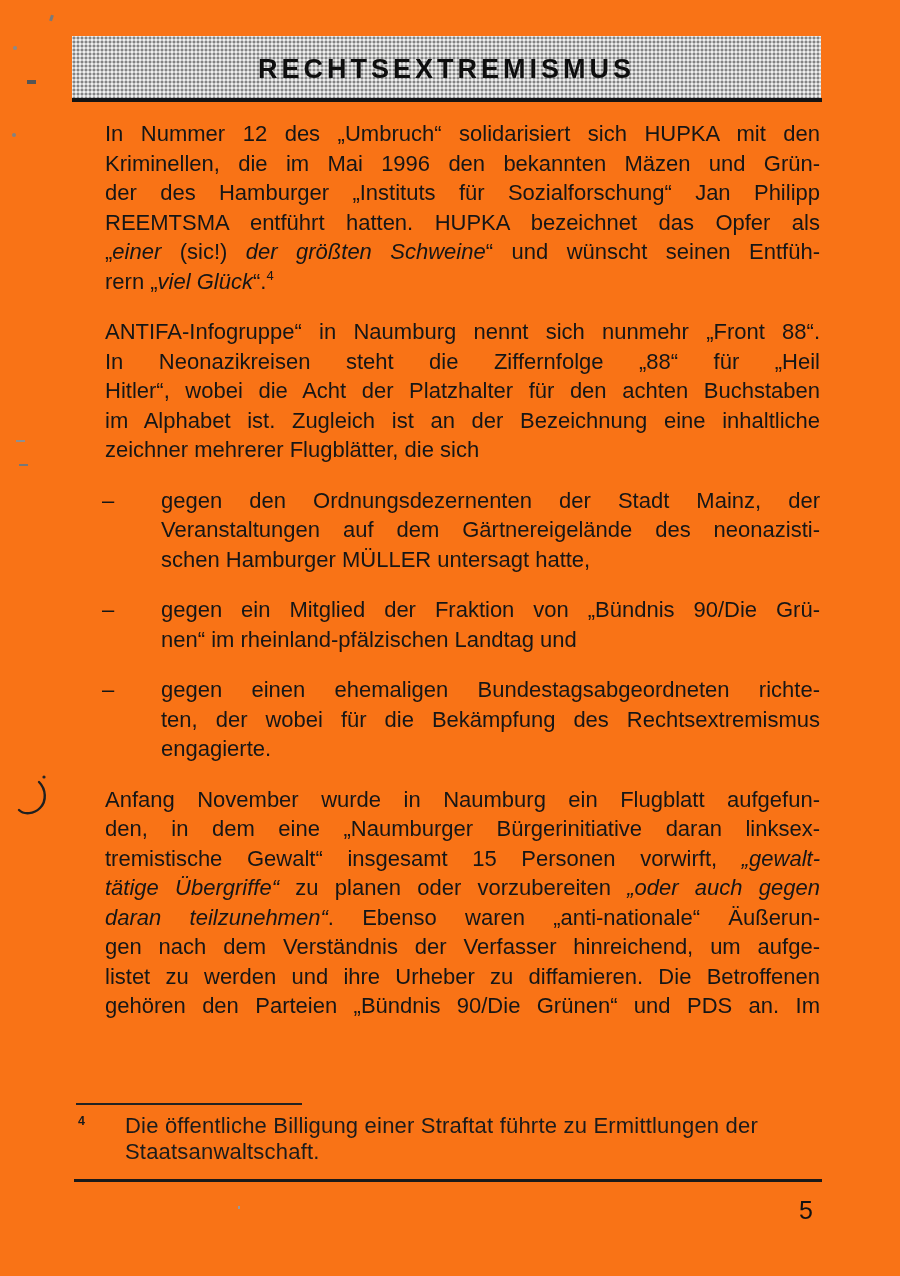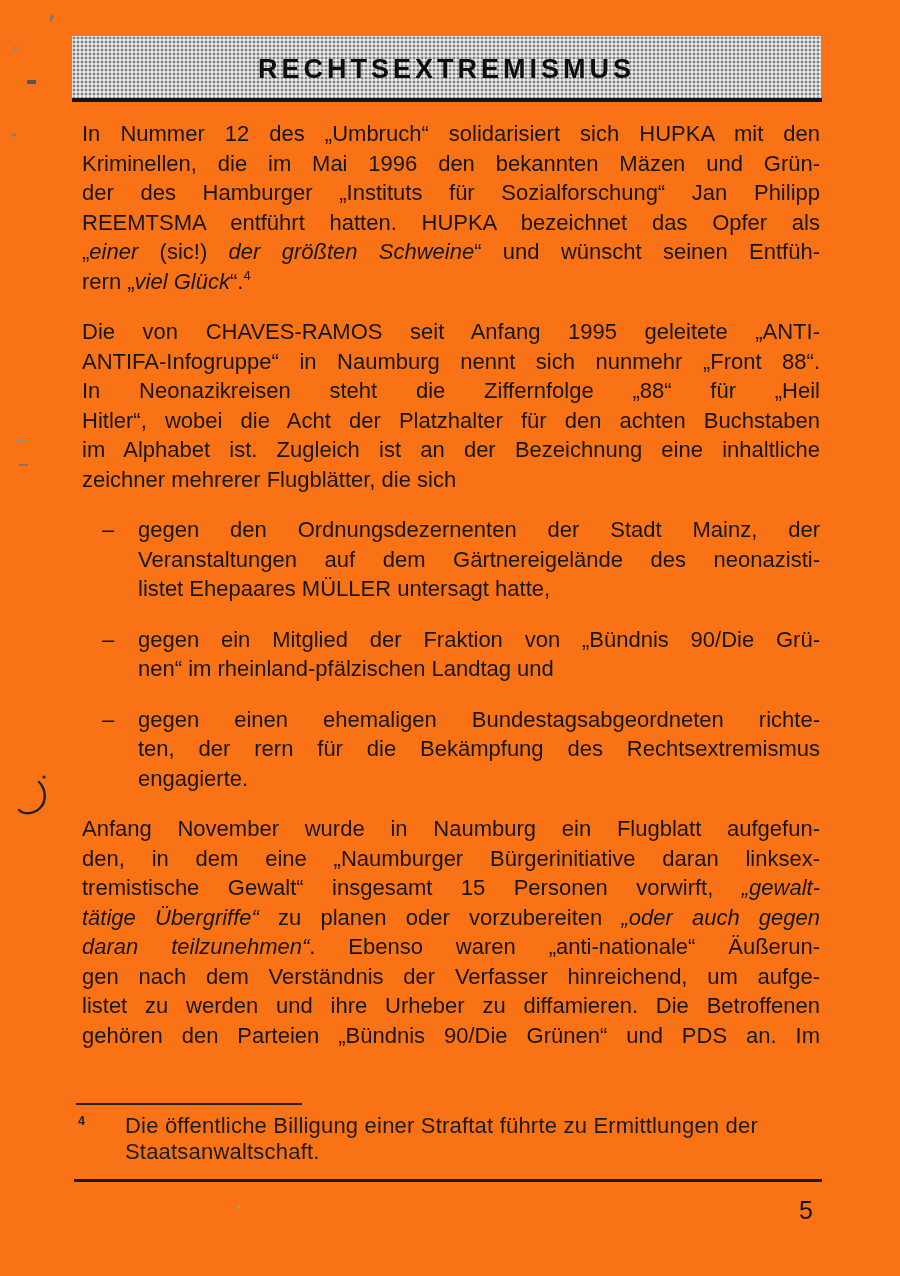--- a/index.html
+++ b/index.html
@@ -46,21 +46,21 @@
     left: 82px; top: 119px;
     width: 738px;
     font-size: 22px;
     line-height: 29.5px;
   }
   .block { margin-bottom: 21px; }
   .block:last-child { margin-bottom: 0; }
   .bullet { display: flex; }
   .dash { flex: 0 0 56px; width: 56px; padding-left: 20px; box-sizing: border-box; }
   .lines { flex: 1 1 auto; min-width: 0; }
-  .line { text-align: justify; text-align-last: justify; }
+  .line { text-align: justify; text-align-last: justify; margin-left: 23px; }
   .line.noj { text-align-last: left; }
   .it { font-style: italic; }
   sup.fnref { font-size: 13px; line-height: 0; vertical-align: 9px; }
 
   
   .fn-rule {
     position: absolute;
     left: 76px; top: 1103px;
     width: 226px; height: 2px;
     background: #222;
@@ -117,48 +117,47 @@
           <div class="line"><span>In Nummer 12 des „Umbruch“ solidarisiert sich HUPKA mit den</span></div>
           <div class="line"><span>Kriminellen, die im Mai 1996 den bekannten Mäzen und Grün-</span></div>
           <div class="line"><span>der des Hamburger „Instituts für Sozialforschung“ Jan Philipp</span></div>
           <div class="line"><span>REEMTSMA entführt hatten. HUPKA bezeichnet das Opfer als</span></div>
           <div class="line"><span>„</span><span class="it">einer</span><span> (sic!) </span><span class="it">der größten Schweine</span><span>“ und wünscht seinen Entfüh-</span></div>
           <div class="line noj"><span>rern „</span><span class="it">viel Glück</span><span>“.</span><sup class="fnref">4</sup></div>
         </div>
       </div>
       <div class="block">
         <div class="lines">
-          <div class="line"><span>Die von CHAVES-RAMOS seit Anfang 1995 geleitete „ANTI-</span></div>
           <div class="line"><span>ANTIFA-Infogruppe“ in Naumburg nennt sich nunmehr „Front 88“.</span></div>
           <div class="line"><span>In Neonazikreisen steht die Ziffernfolge „88“ für „Heil</span></div>
           <div class="line"><span>Hitler“, wobei die Acht der Platzhalter für den achten Buchstaben</span></div>
           <div class="line"><span>im Alphabet ist. Zugleich ist an der Bezeichnung eine inhaltliche</span></div>
           <div class="line noj"><span>zeichner mehrerer Flugblätter, die sich</span></div>
         </div>
       </div>
       <div class="block bullet">
         <span class="dash">–</span>
         <div class="lines">
           <div class="line"><span>gegen den Ordnungsdezernenten der Stadt Mainz, der</span></div>
           <div class="line"><span>Veranstaltungen auf dem Gärtnereigelände des neonazisti-</span></div>
-          <div class="line noj"><span>listet Ehepaares MÜLLER untersagt hatte,</span></div>
+          <div class="line noj"><span>schen Hamburger MÜLLER untersagt hatte,</span></div>
         </div>
       </div>
       <div class="block bullet">
         <span class="dash">–</span>
         <div class="lines">
           <div class="line"><span>gegen ein Mitglied der Fraktion von „Bündnis 90/Die Grü-</span></div>
           <div class="line noj"><span>nen“ im rheinland-pfälzischen Landtag und</span></div>
         </div>
       </div>
       <div class="block bullet">
         <span class="dash">–</span>
         <div class="lines">
           <div class="line"><span>gegen einen ehemaligen Bundestagsabgeordneten richte-</span></div>
-          <div class="line"><span>ten, der rern für die Bekämpfung des Rechtsextremismus</span></div>
+          <div class="line"><span>ten, der wobei für die Bekämpfung des Rechtsextremismus</span></div>
           <div class="line noj"><span>engagierte.</span></div>
         </div>
       </div>
       <div class="block">
         <div class="lines">
           <div class="line"><span>Anfang November wurde in Naumburg ein Flugblatt aufgefun-</span></div>
           <div class="line"><span>den, in dem eine „Naumburger Bürgerinitiative daran linksex-</span></div>
           <div class="line"><span>tremistische Gewalt“ insgesamt 15 Personen vorwirft, </span><span class="it">„gewalt-</span></div>
           <div class="line"><span class="it">tätige Übergriffe“</span><span> zu planen oder vorzubereiten </span><span class="it">„oder auch gegen</span></div>
           <div class="line"><span class="it">daran teilzunehmen“</span><span>. Ebenso waren „anti-nationale“ Äußerun-</span></div>

